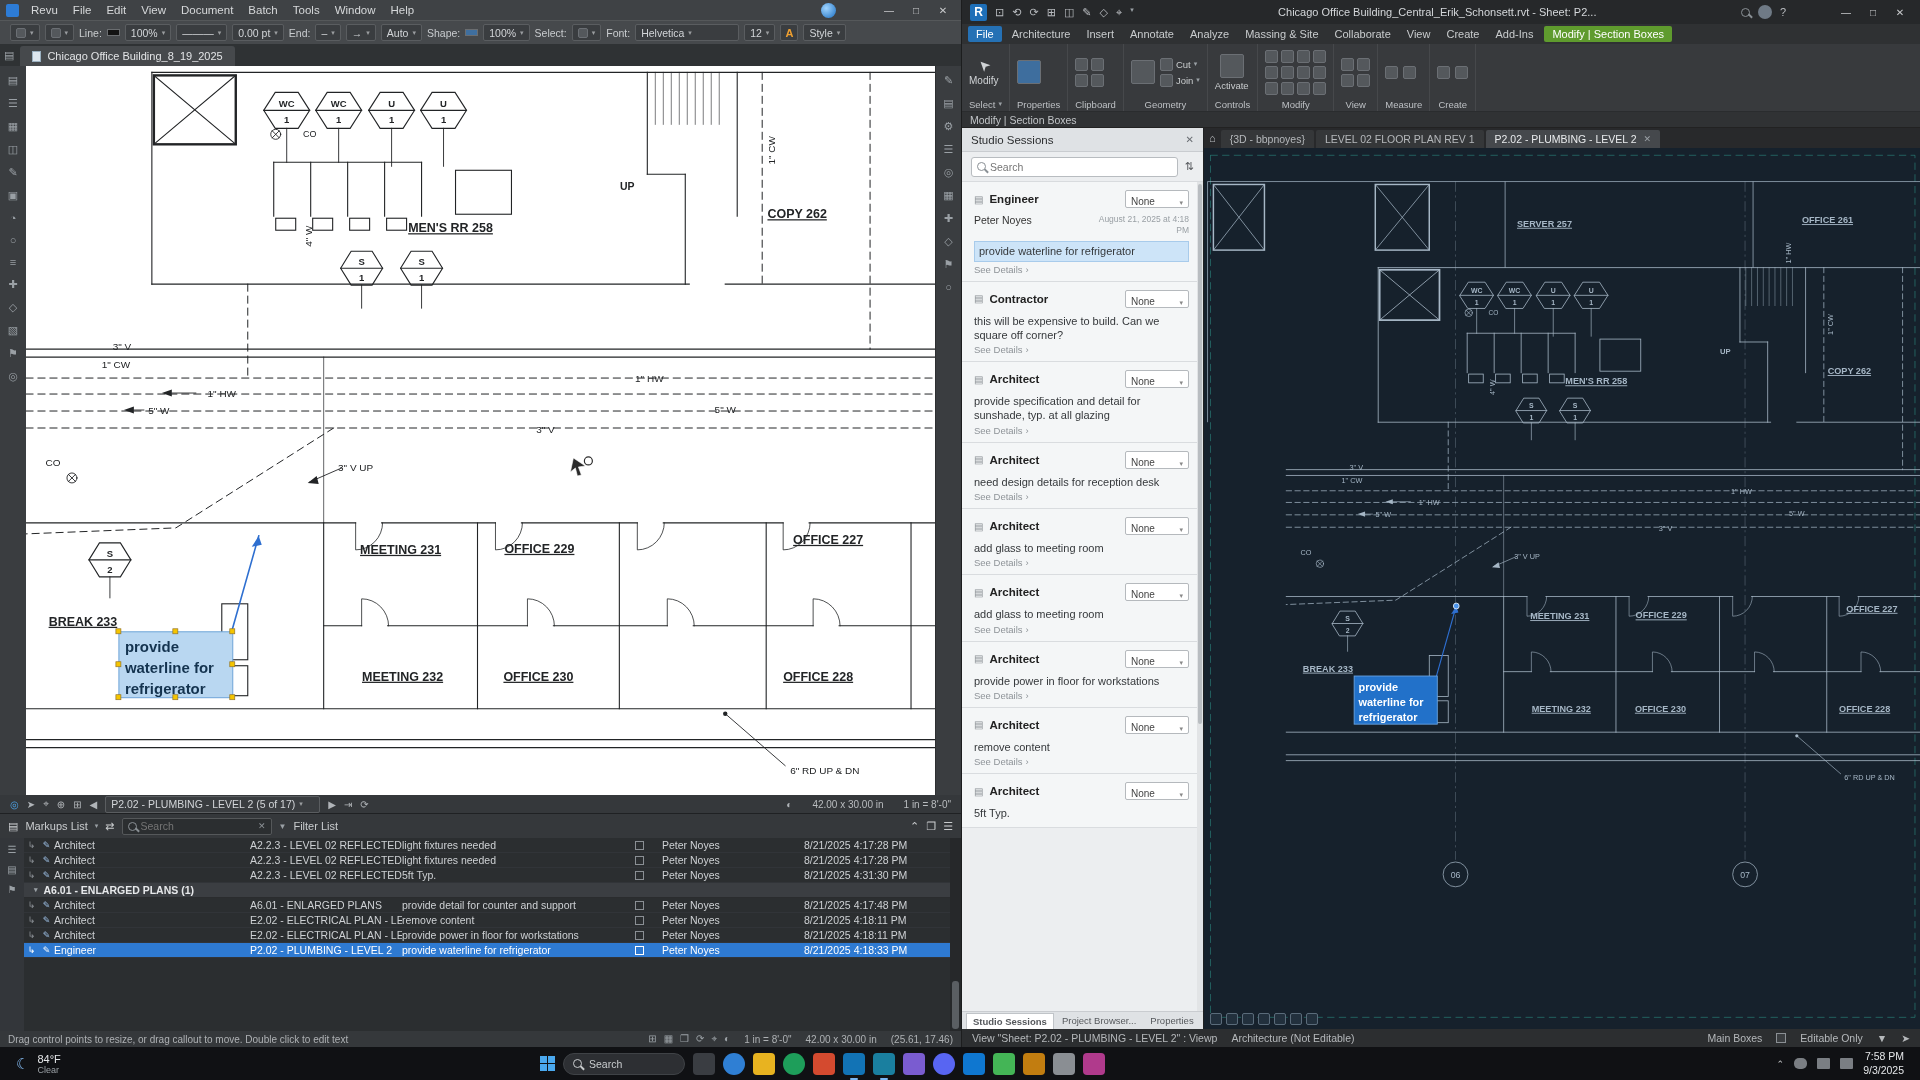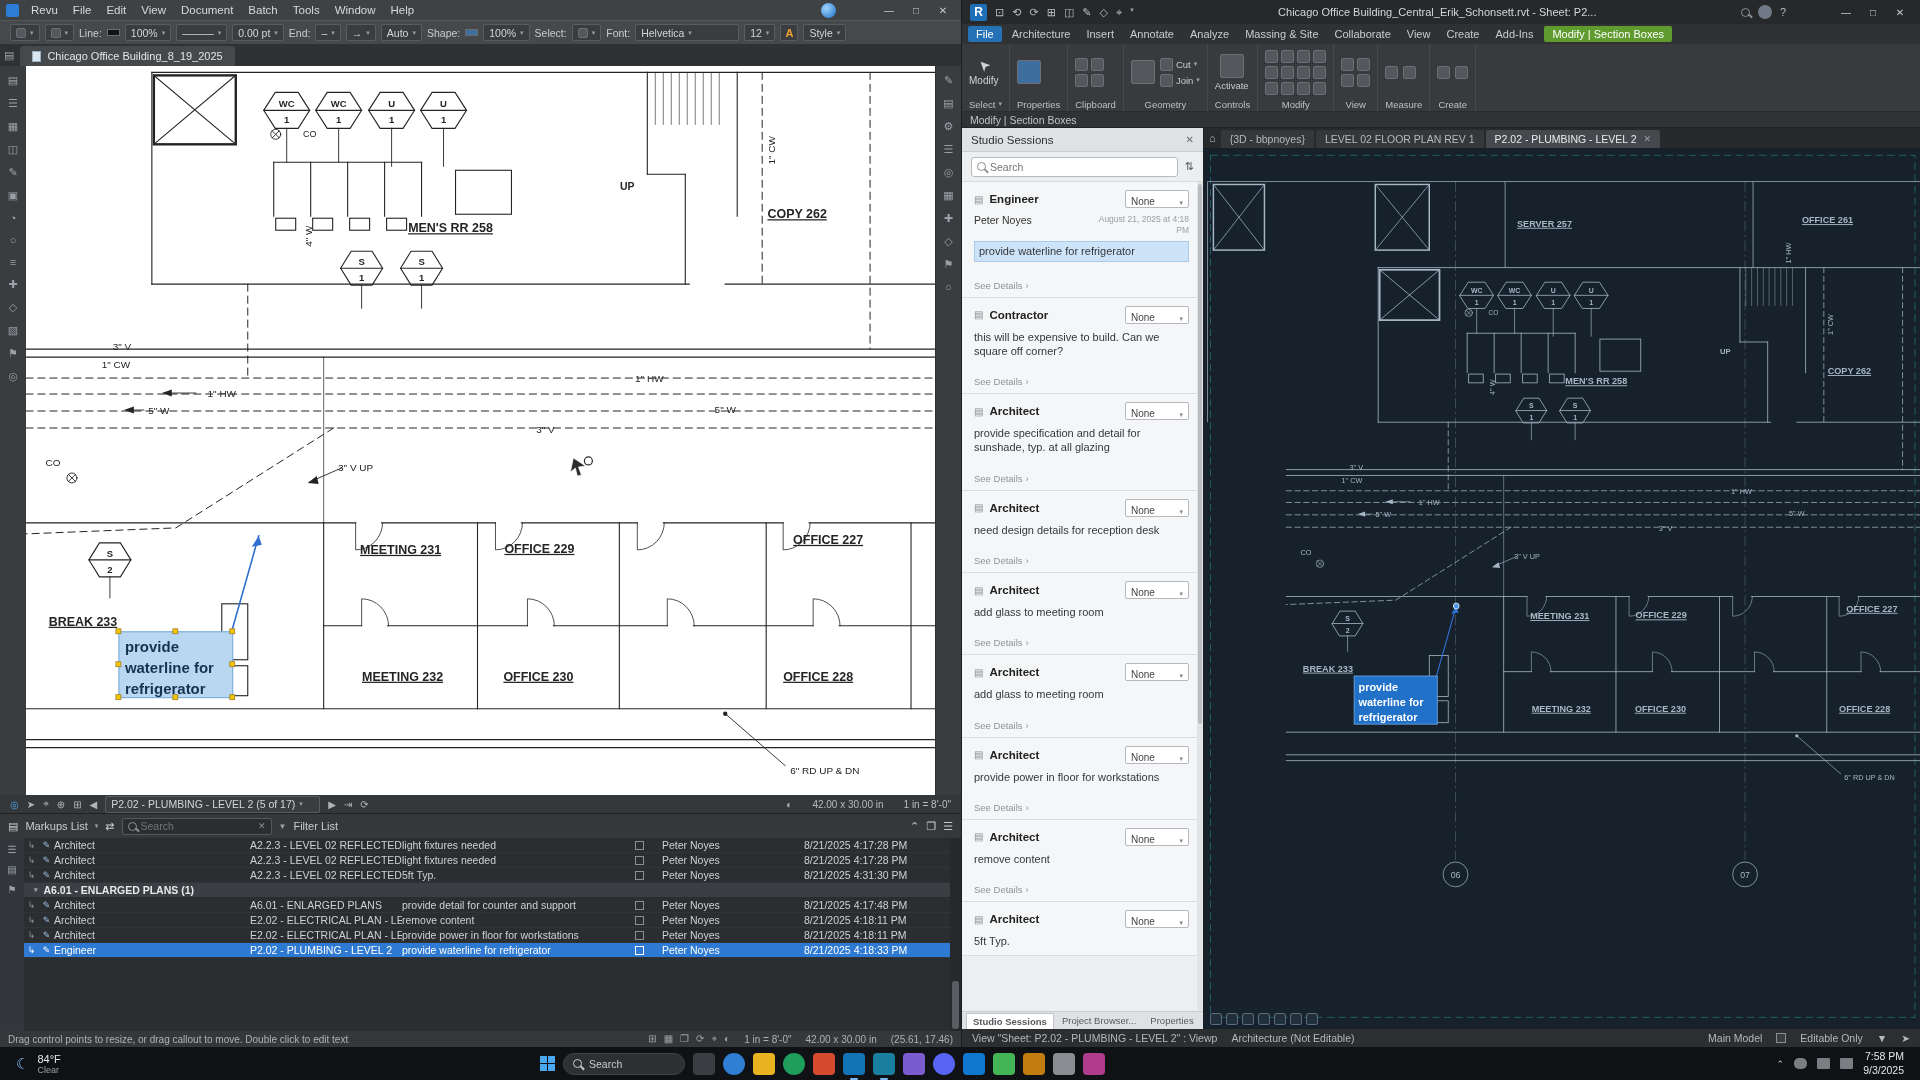--- a/index.html
+++ b/index.html
@@ -105,21 +105,21 @@
 .cards{flex:1;overflow:hidden;position:relative}
 .card{padding:8px 14px 6px 12px;border-bottom:1px solid #d9dcdf;background:#f4f6f7}
 .card-role{display:flex;align-items:center;gap:6px;font-size:11.5px;font-weight:bold;color:#222}
 .role-ico{color:#8a8f94;font-size:10px;font-weight:normal}
 .none-sel{margin-left:auto;width:64px;height:18px;background:#fff;border:1px solid #b5b9bd;border-radius:2px;font-size:10px;color:#444;display:flex;align-items:flex-end;padding:0 5px;font-weight:normal}
 .none-sel::after{content:"▾";margin-left:auto;font-size:7px;color:#888}
 .card-author{display:flex;margin-top:6px;font-size:10.5px;color:#333}
 .card-date{margin-left:auto;width:94px;text-align:right;font-size:8.5px;color:#9aa0a5;line-height:1.25}
 .card-comment{margin-top:6px;font-size:11px;color:#35383b;line-height:1.3}
 .card-comment.hl{background:#cde4f8;border:1px solid #a8cbeb;padding:2px 4px}
-.card-details{margin-top:18px;font-size:9.5px;color:#8e9398;display:flex;align-items:center;gap:3px}
+.card-details{margin-top:2px;font-size:9.5px;color:#8e9398;display:flex;align-items:center;gap:3px}
 .st-scroll{position:absolute;right:0;top:0;bottom:0;width:6px;background:#e2e4e6}
 .st-thumb{position:absolute;top:2px;left:1px;right:1px;height:540px;background:#b9bdc1;border-radius:3px}
 .st-tabs{height:18px;background:#dfe2e5;border-top:1px solid #c9ccd0;display:flex;align-items:center;font-size:9.5px;color:#55585c;gap:2px;padding:0 4px;flex:none}
 .st-tab{padding:2px 6px;white-space:nowrap}
 .st-tab.active{background:#fff;border:1px solid #c0c4c8;border-bottom:none;font-weight:bold}
 .rv-main{flex:1;display:flex;flex-direction:column;min-width:0}
 .rv-viewtabs{height:20px;background:#28292b;display:flex;align-items:flex-end;gap:2px;padding-left:5px;color:#b5b8bb;font-size:10.5px;flex:none;white-space:nowrap}
 .vt-home{font-size:11px;margin-right:3px;align-self:center}
 .vtab{height:18px;background:#353739;display:flex;align-items:center;gap:7px;padding:0 9px;border-radius:2px 2px 0 0}
 .vtab.active{background:#45484c;color:#e9ebed}
@@ -989,21 +989,21 @@
             <span class="vc"></span>
           </div>
         </div>
       </div>
     </div>
 
     <div class="rv-status">
       <span>View "Sheet: P2.02 - PLUMBING - LEVEL 2" : Viewp</span>
       <span>Architecture (Not Editable)</span>
       <span class="spacer"></span>
-      <span>Main Model</span>
+      <span>Main Boxes</span>
       <span class="chkbox"></span>
       <span>Editable Only</span>
       <span>▼</span>
       <span>➤</span>
     </div>
   </div>
 
   <div class="taskbar">
     <div class="tb-weather">
       <span class="wx-icon">☾</span>

